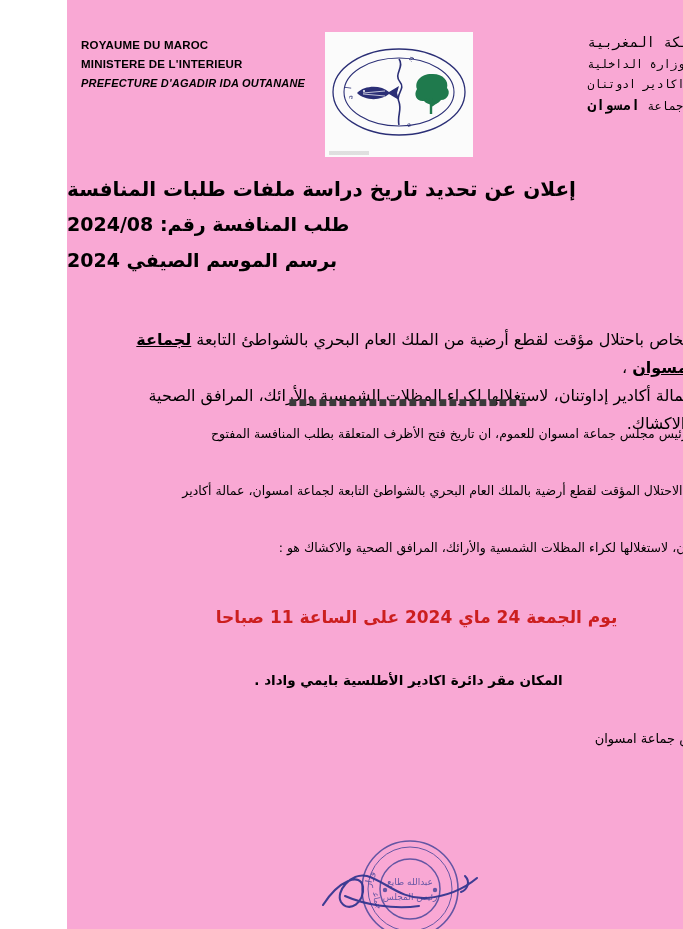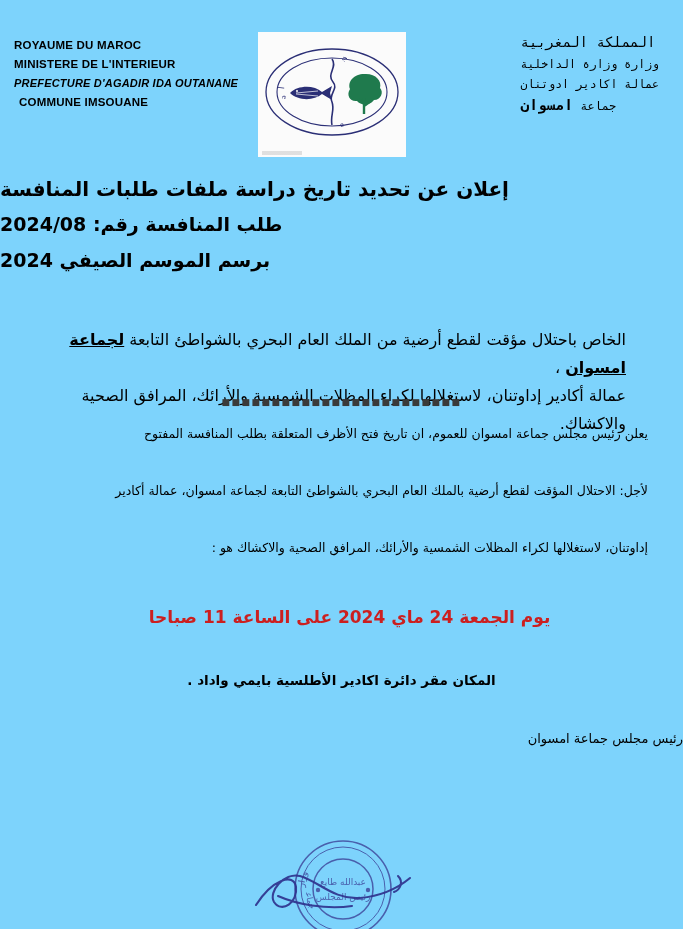--- a/index.html
+++ b/index.html
@@ -12,23 +12,23 @@
     width: 683px;
     height: 929px;
     position: relative;
     overflow: hidden;
     font-family: "DejaVu Sans", "Liberation Sans", sans-serif;
     color: #000000;
   }
 
   .page {
     position: relative;
-    width: 683px;
+    width: 616px;
     height: 929px;
-    background: #7dd3fc;
+    background: #f9a8d4;
   }
 
   
   .header {
     position: absolute;
     top: 0;
     left: 0;
     width: 683px;
     height: 165px;
   }
@@ -228,21 +228,20 @@
 <body>
 
 <div class="page">
 
   <div class="header">
 
     <div class="header-fr">
       <div>ROYAUME DU MAROC</div>
       <div>MINISTERE DE L'INTERIEUR</div>
       <div class="line-italic">PREFECTURE D'AGADIR IDA OUTANANE</div>
-      <div class="line-indent">COMMUNE IMSOUANE</div>
     </div>
 
     <div class="header-ar">
       <div class="ar-1">المملكة المغربية</div>
       <div class="ar-2">وزارة وزارة الداخلية</div>
       <div class="ar-3">عمالة اكادير ادوتنان</div>
       <div class="ar-4"><span>جماعة </span><b>امسوان</b></div>
     </div>
 
     <div class="logo-box">

